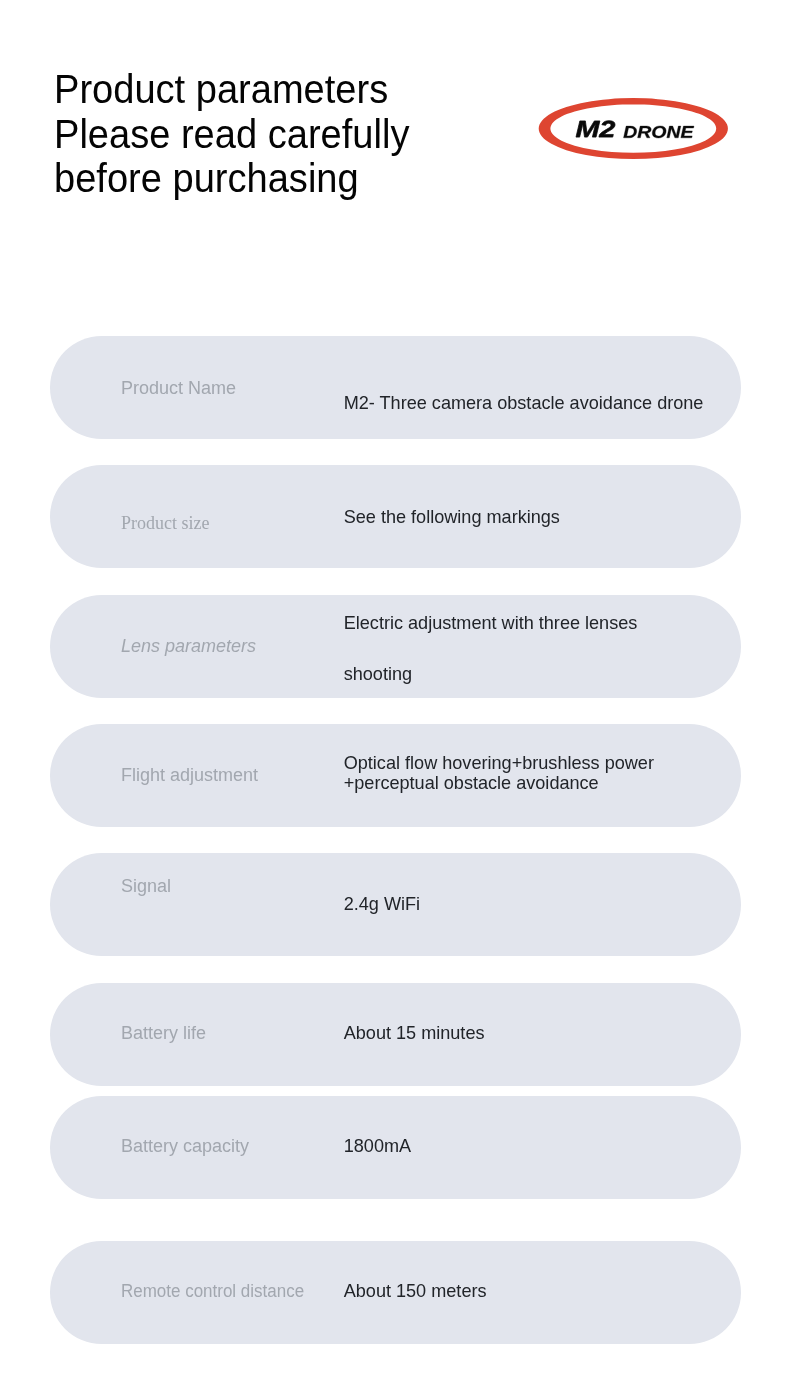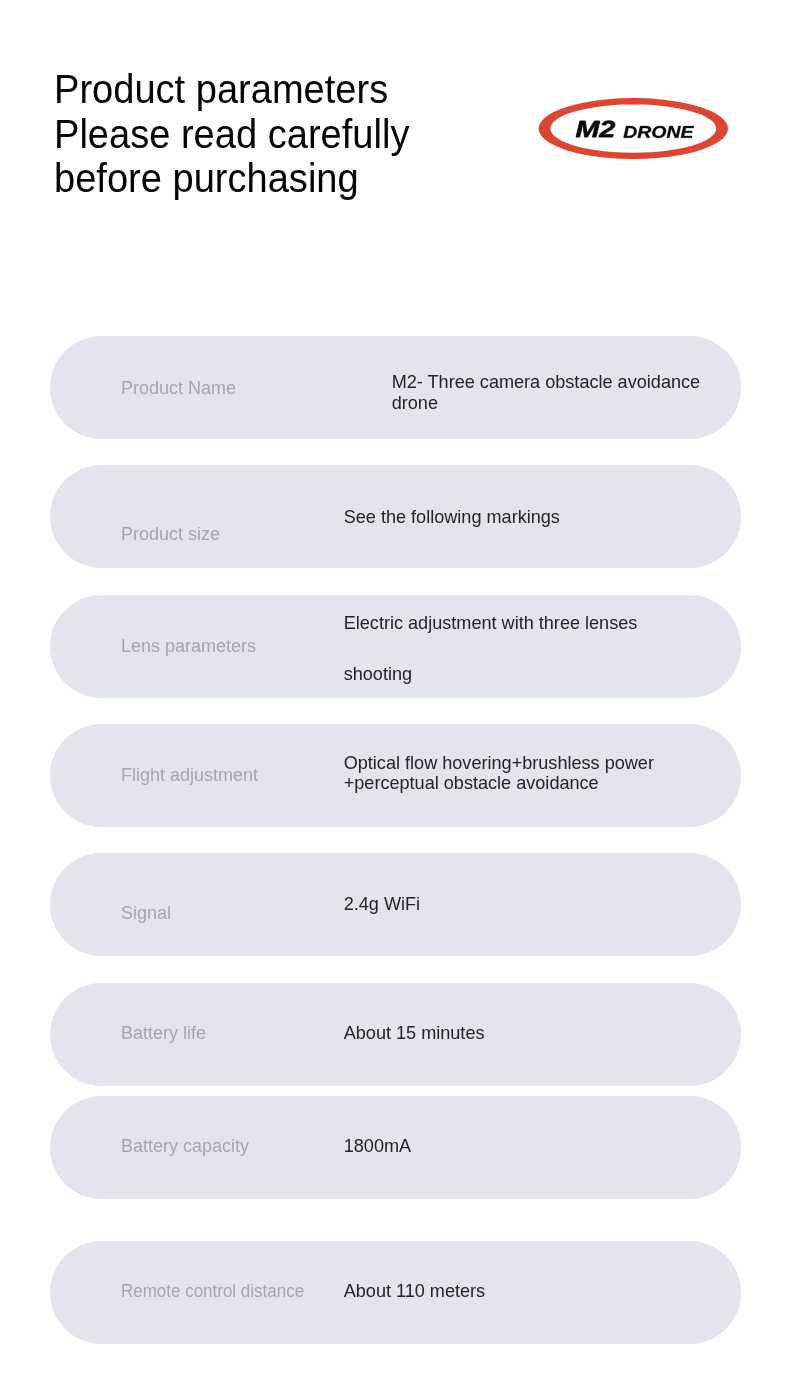--- a/index.html
+++ b/index.html
@@ -45,44 +45,44 @@
     </svg>
     <svg class="logo-text" width="200" height="70" viewBox="0 0 200 70">
       <path class="svg-brand" d="M59.38 44.1 61.79 33.96Q62.15 32.46 62.83 30.26L61.86 31.99Q60.75 33.99 60.26 34.74L54.5 44.1H51.56L50.24 34.7Q49.81 31.36 49.68 30.26Q49.29 33.06 49.08 33.92L46.67 44.1H43L46.84 27.93H52.37L53.6 36.97L53.95 40.14Q54.46 39.22 54.89 38.48Q55.32 37.73 61.38 27.93H66.89L63.05 44.1ZM65.93 44.1 66.45 41.86Q67.14 40.89 68.03 40.07Q68.93 39.26 69.99 38.52Q71.04 37.78 73.58 36.33Q75.65 35.14 76.41 34.52Q77.16 33.9 77.57 33.26Q77.99 32.61 77.99 31.9Q77.99 30.26 75.72 30.26Q74.49 30.26 73.73 30.77Q72.98 31.27 72.6 32.37L68.87 31.7Q69.62 29.64 71.41 28.67Q73.2 27.69 76 27.69Q78.94 27.69 80.49 28.7Q82.03 29.7 82.03 31.67Q82.03 32.77 81.45 33.77Q80.86 34.77 79.67 35.71Q78.49 36.64 75.85 38.1Q74 39.13 72.9 39.91Q71.8 40.69 71.18 41.45H80.34L79.72 44.1Z" aria-label="M2"></path>
       <path class="svg-sub" d="M97.18 33.1Q100.34 33.1 102.02 34.39Q103.71 35.68 103.71 38.1Q103.71 40.06 102.76 41.56Q101.82 43.07 100.04 43.93Q98.25 44.8 96.04 44.8H90.54L93.15 33.1ZM93.76 42.91H95.95Q97.47 42.91 98.64 42.34Q99.82 41.77 100.45 40.7Q101.08 39.63 101.08 38.21Q101.08 36.64 100.08 35.82Q99.08 35 97.2 35H95.52ZM113.86 44.8 111.67 40.37H108.38L107.4 44.8H104.6L107.2 33.1H113.39Q114.9 33.1 115.98 33.51Q117.06 33.92 117.62 34.67Q118.18 35.43 118.18 36.45Q118.18 37.82 117.15 38.77Q116.12 39.73 114.35 39.96L116.95 44.8ZM112.54 38.46Q113.92 38.46 114.63 37.97Q115.34 37.49 115.34 36.59Q115.34 35.82 114.74 35.41Q114.13 35.01 113.04 35.01H109.58L108.81 38.46ZM127.13 32.93Q129.92 32.93 131.53 34.22Q133.13 35.51 133.13 37.74Q133.13 39.79 132.13 41.48Q131.13 43.16 129.33 44.07Q127.53 44.97 125.22 44.97Q123.39 44.97 122.03 44.37Q120.68 43.77 119.97 42.65Q119.26 41.54 119.26 40.04Q119.26 38.09 120.27 36.4Q121.27 34.71 123.05 33.82Q124.82 32.93 127.13 32.93ZM127 34.86Q125.46 34.86 124.38 35.49Q123.29 36.11 122.71 37.36Q122.12 38.62 122.12 39.98Q122.12 41.5 122.97 42.27Q123.83 43.04 125.36 43.04Q126.89 43.04 127.97 42.42Q129.05 41.8 129.65 40.57Q130.24 39.34 130.24 37.94Q130.24 36.47 129.41 35.67Q128.58 34.86 127 34.86ZM141.86 44.8 138.3 35.41Q138.08 36.76 137.94 37.4L136.29 44.8H133.8L136.4 33.1H139.73L143.31 42.58L143.42 41.89Q143.53 41.21 143.7 40.45L145.35 33.1H147.84L145.24 44.8ZM147.85 44.8 150.45 33.1H160.98L160.56 35H152.83L152.18 37.94H159.33L158.91 39.83H151.76L151.08 42.91H159.19L158.76 44.8Z" aria-label="DRONE"></path>
     </svg>
   </div>
 
   <div>
       <div class="row" style="top: 336px;">
         <span class="label" style="top: 41.5px;">Product Name</span>
-        <span class="value" style="line-height: 21px; top: 36px; margin-left: 48px;"><span class="value-line">M2- Three camera obstacle avoidance drone</span></span>
+        <span class="value" style="line-height: 21px; top: 57px;"><span class="value-line">M2- Three camera obstacle avoidance drone</span></span>
       </div>
       <div class="row" style="top: 465.3px;">
-        <span class="label" style="top: 59px;">Product size</span>
+        <span class="label" style="top: 48px; font-family: Liberation Serif, serif;">Product size</span>
         <span class="value" style="line-height: 21px; top: 41.4px;"><span class="value-line">See the following markings</span></span>
       </div>
       <div class="row" style="top: 594.6px;">
-        <span class="label" style="top: 41px;">Lens parameters</span>
+        <span class="label" style="top: 41px; font-style: italic;">Lens parameters</span>
         <span class="value" style="line-height: 25.25px; top: 16.8px;"><span class="value-line">Electric adjustment with three lenses</span><br><br><span class="value-line">shooting</span></span>
       </div>
       <div class="row" style="top: 723.9px;">
         <span class="label" style="top: 41px;">Flight adjustment</span>
         <span class="value" style="line-height: 19.5px; top: 30.2px;"><span class="value-line">Optical flow hovering+brushless power</span><br><span class="value-line">+perceptual obstacle avoidance</span></span>
       </div>
       <div class="row" style="top: 853.2px;">
-        <span class="label" style="top: 50px;">Signal</span>
+        <span class="label" style="top: 23px;">Signal</span>
         <span class="value" style="line-height: 21px; top: 40.4px;"><span class="value-line">2.4g WiFi</span></span>
       </div>
       <div class="row" style="top: 982.5px;">
         <span class="label" style="top: 40px;">Battery life</span>
         <span class="value" style="line-height: 21px; top: 40.4px;"><span class="value-line">About 15 minutes</span></span>
       </div>
       <div class="row" style="top: 1096px;">
         <span class="label" style="top: 40px;">Battery capacity</span>
         <span class="value" style="line-height: 21px; top: 40px;"><span class="value-line">1800mA</span></span>
       </div>
       <div class="row" style="top: 1241.1px;">
         <span class="label" style="top: 40px; transform: scaleX(0.943299); transform-origin: left center;">Remote control distance</span>
-        <span class="value" style="line-height: 21px; top: 40px;"><span class="value-line">About 110 meters</span></span>
+        <span class="value" style="line-height: 21px; top: 40px;"><span class="value-line">About 150 meters</span></span>
       </div>
     </div>
 </div>
 
 </body></html>

